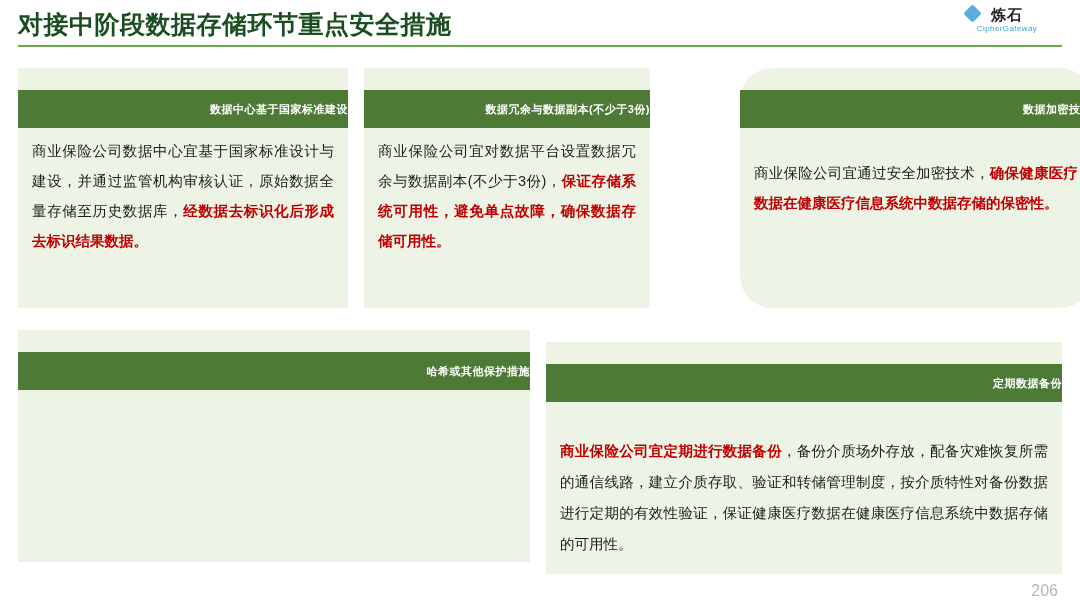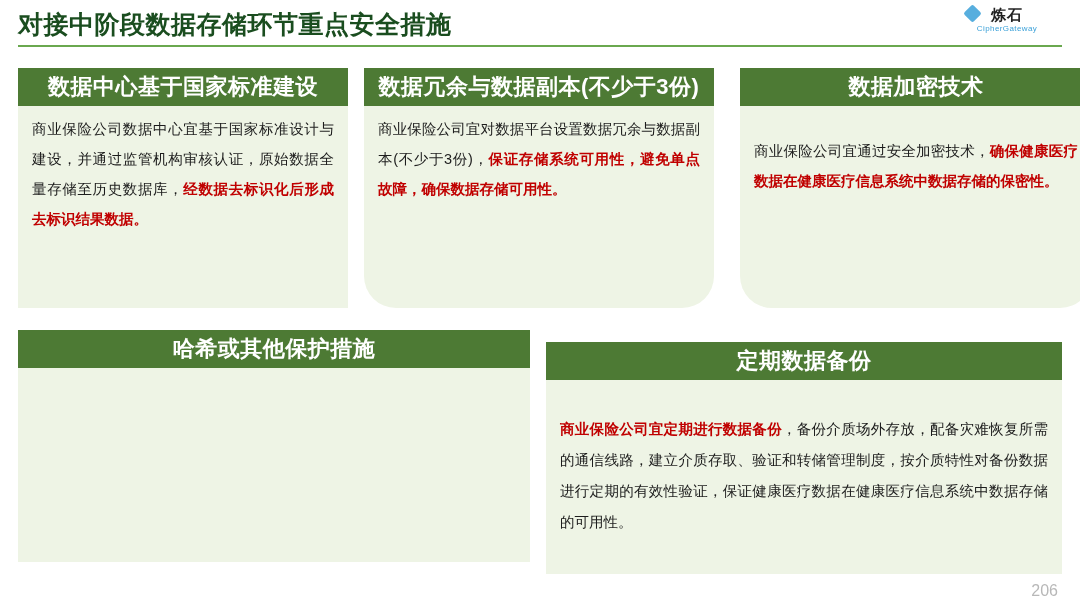--- a/index.html
+++ b/index.html
@@ -73,44 +73,45 @@
   }
 
   .card {
     position: absolute;
     background: #eef4e5;
     box-sizing: border-box;
   }
   .card-header {
     background: #4d7a34;
     color: #ffffff;
-    font-size: 22px;
+    font-size: 11px;
     font-weight: bold;
-    text-align: center;
+    text-align: right;
     line-height: 38px;
     height: 38px;
     letter-spacing: 0.5px;
     white-space: nowrap;
     overflow: hidden;
+    margin-top: 22px;
   }
   .card-body {
     padding: 14px 14px 10px 14px;
     font-size: 14.5px;
     line-height: 30px;
     color: #1c1c1c;
     text-align: justify;
   }
   .hl {
     color: #c00000;
     font-weight: bold;
   }
 
   
   #card-1 { left: 18px;  top: 68px;  width: 330px; height: 240px; }
-  #card-2 { left: 364px; top: 68px;  width: 350px; height: 240px; border-radius: 32px; }
+  #card-2 { left: 364px; top: 68px;  width: 286px; height: 240px; }
   #card-3 { left: 740px; top: 68px;  width: 352px; height: 240px; border-radius: 32px; }
   #card-4 { left: 18px;  top: 330px; width: 512px; height: 232px; }
   #card-5 { left: 546px; top: 342px; width: 516px; height: 232px; }
 
   #card-1 .card-body, #card-2 .card-body { padding-top: 8px; }
   #card-3 .card-body { padding-top: 30px; }
   #card-4 .card-body { padding-top: 62px; }
   #card-5 .card-body { padding-top: 34px; line-height: 31px; }
 
   .page-number {

